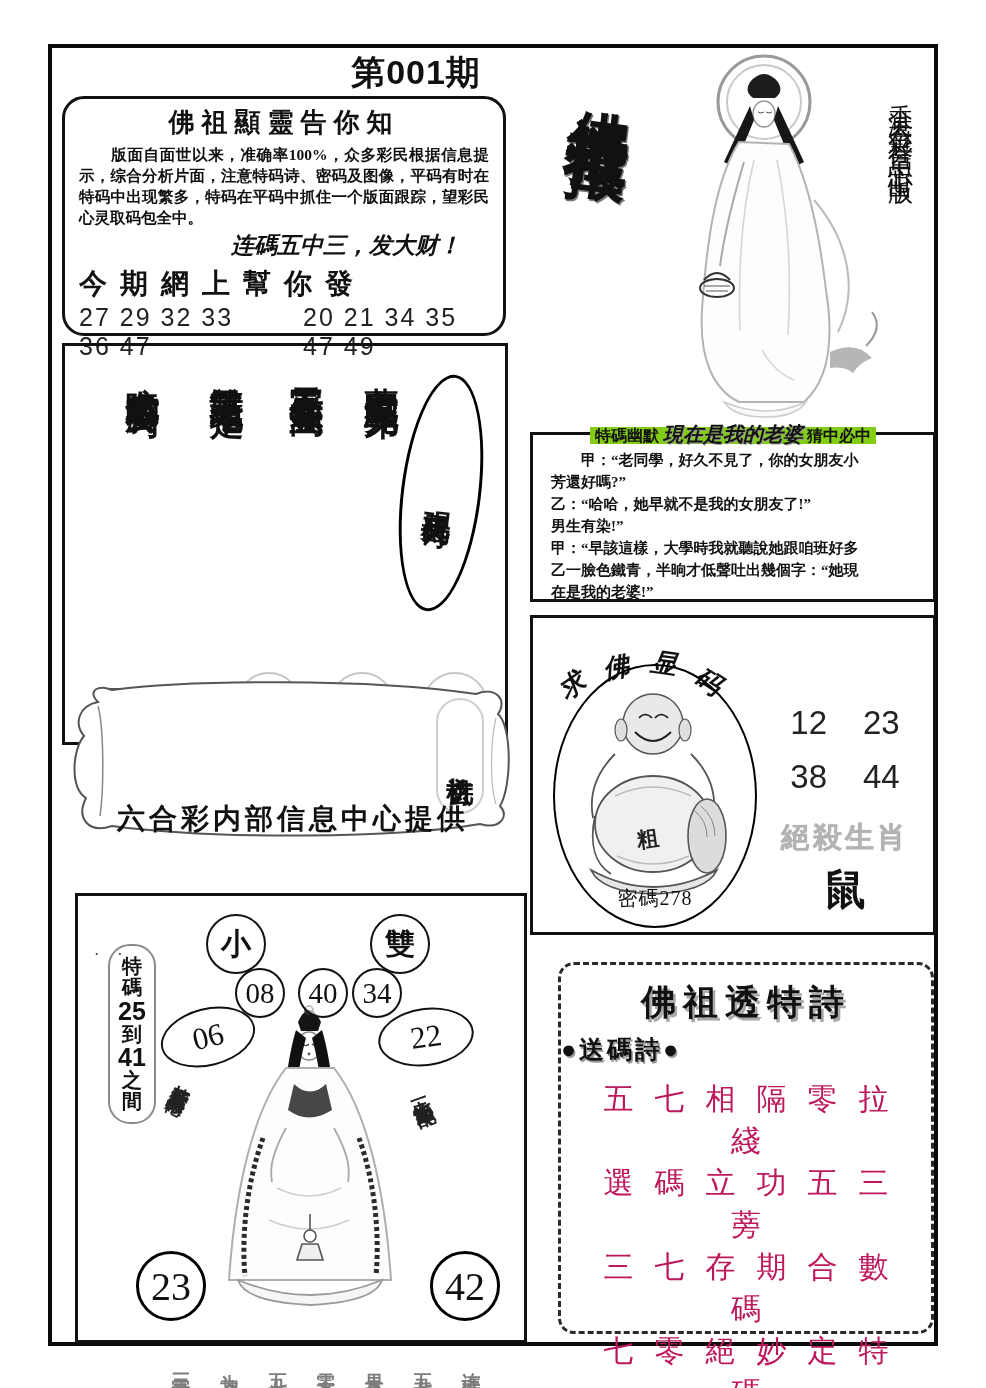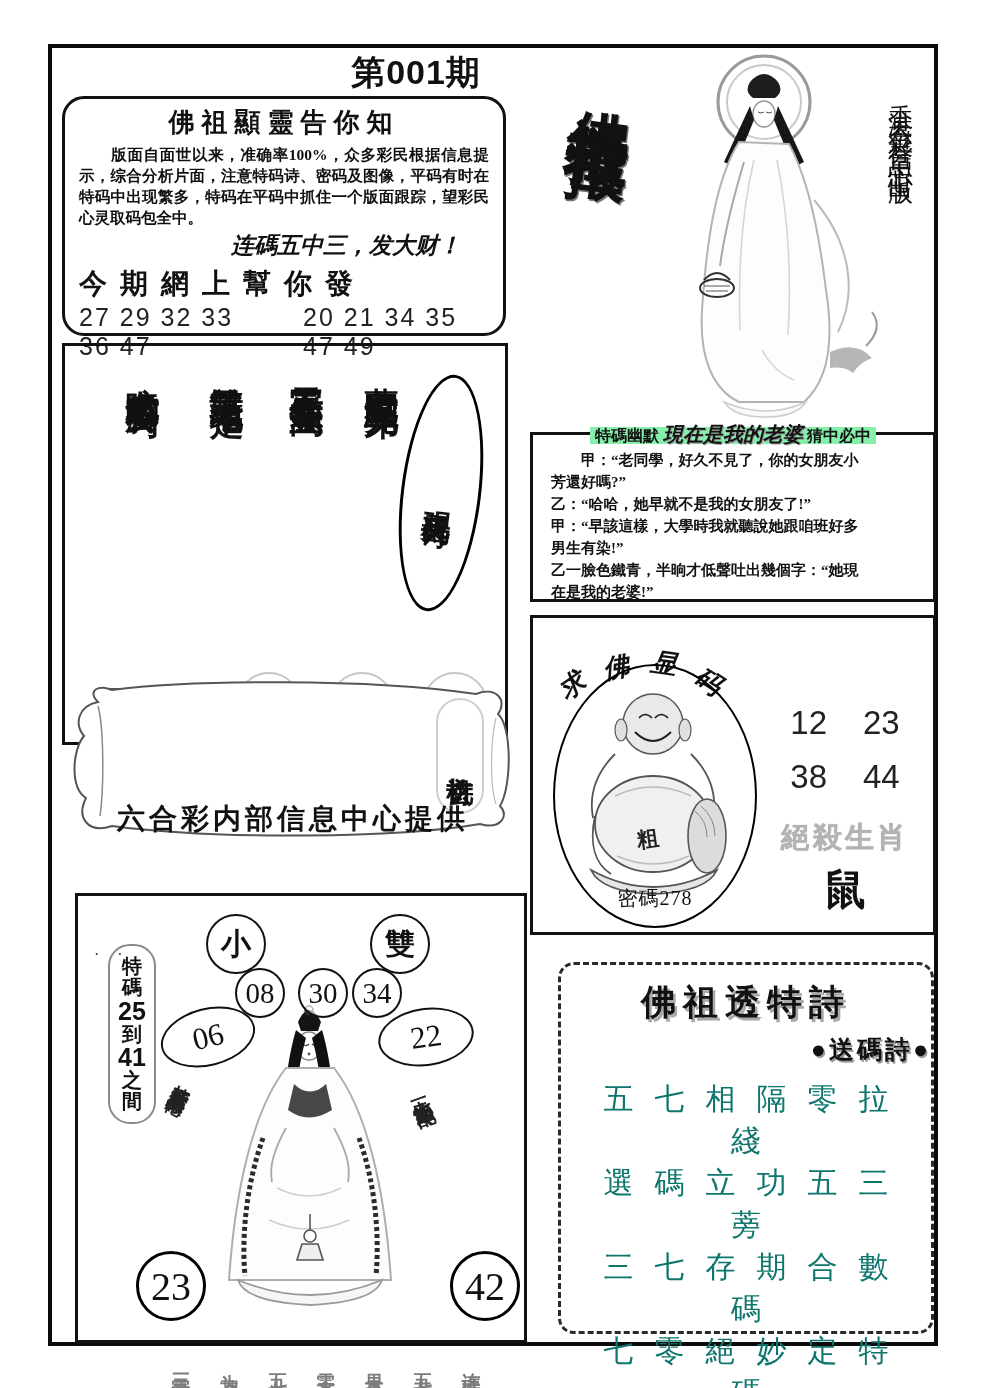--- a/index.html
+++ b/index.html
@@ -46,21 +46,21 @@
   .scroll-cols{position:absolute;left:100px;top:692px;width:316px;height:140px;display:flex;justify-content:space-between;}
   .scroll-col{writing-mode:vertical-rl;text-orientation:upright;font-size:19px;letter-spacing:5px;color:#7d7d7d;font-weight:bold;}
   .xuanji{left:436px;top:698px;width:48px;height:116px;border:2px solid #cfcfcf;border-radius:24px;
           display:flex;align-items:center;justify-content:center;}
   .xuanji div{writing-mode:vertical-rl;text-orientation:upright;font-size:27px;font-weight:bold;letter-spacing:1px;}
   .provider{left:70px;top:800px;width:446px;text-align:center;font-size:28px;font-weight:bold;letter-spacing:4px;}
 
   
   .humor{left:530px;top:432px;width:406px;height:170px;border:3px solid #111;}
   .humor-head{position:absolute;top:-14px;left:0;right:0;text-align:center;}
-  .humor-head .wrap{background:#86efac;padding:0 5px;white-space:nowrap;}
+  .humor-head .wrap{background:#84cc16;padding:0 5px;white-space:nowrap;}
   .hh-side{font-size:16px;font-weight:bold;}
   .hh-mid{font-size:20px;font-weight:bold;font-style:italic;text-shadow:1px 1px 0 #999;}
   .humor-lines{padding:14px 9px 0 18px;font-size:15px;line-height:22px;font-weight:bold;}
 
   
   .bbox{left:530px;top:615px;width:406px;height:320px;border:3px solid #111;}
   .arc-ch{position:absolute;font-size:26px;font-weight:bold;font-style:italic;}
   .boval{position:absolute;left:20px;top:46px;width:200px;height:260px;border:2.5px solid #000;border-radius:50%;overflow:hidden;}
   .belly{position:absolute;left:82px;top:158px;font-size:22px;font-weight:bold;transform:rotate(-8deg);color:#222;}
   .secret{position:absolute;bottom:14px;left:0;right:0;text-align:center;font-size:20px;letter-spacing:1px;}
@@ -84,23 +84,23 @@
   .ellip{position:absolute;width:92px;height:54px;border:2.5px solid #111;border-radius:50%;
          display:flex;align-items:center;justify-content:center;font-size:31px;background:rgba(255,255,255,.55);}
   .diag-txt{position:absolute;writing-mode:vertical-rl;text-orientation:upright;font-size:19px;font-weight:bold;
             letter-spacing:2px;transform-origin:top center;color:#222;}
   .big-circ{position:absolute;width:64px;height:64px;border:3.5px solid #000;border-radius:50%;
             display:flex;align-items:center;justify-content:center;font-size:40px;background:rgba(255,255,255,.7);}
 
   
   .toute{left:558px;top:962px;width:376px;height:372px;border:3px dashed #2a2a2a;border-radius:16px;padding-top:14px;}
   .toute-title{text-align:center;font-size:35px;font-weight:bold;letter-spacing:7px;text-shadow:2.5px 2.5px 0 #a9a9a9;}
-  .toute-sub{text-align:right;font-size:25px;font-weight:bold;letter-spacing:3px;margin-top:7px;text-shadow:1.5px 1.5px 0 #9a9a9a;}
+  .toute-sub{text-align:left;font-size:25px;font-weight:bold;letter-spacing:3px;margin-top:7px;text-shadow:1.5px 1.5px 0 #9a9a9a;}
   .toute-rows{margin-top:12px;}
-  .toute-row{text-align:center;font-size:30px;letter-spacing:21px;padding-left:21px;line-height:42px;color:#0f766e;font-weight:500;}
+  .toute-row{text-align:center;font-size:30px;letter-spacing:21px;padding-left:21px;line-height:42px;color:#be185d;font-weight:500;}
 
   svg{display:block;}
 </style>
 </head>
 <body>
 
 <div class="page">
 
   <div class="abs frame"></div>
 
@@ -145,22 +145,22 @@
   <div class="abs humor">
     <div class="humor-head">
       <span class="wrap"><span class="hh-side">特碼幽默</span>
       <span class="hh-mid">現在是我的老婆</span>
       <span class="hh-side">猜中必中</span></span>
     </div>
     <div class="humor-lines">
       <div>　　甲：“老同學，好久不見了，你的女朋友小</div>
       <div>芳還好嗎?”</div>
       <div>乙：“哈哈，她早就不是我的女朋友了!”</div>
+      <div>男生有染!”</div>
       <div>甲：“早該這樣，大學時我就聽說她跟咱班好多</div>
-      <div>男生有染!”</div>
       <div>乙一臉色鐵青，半晌才低聲吐出幾個字：“她現</div>
       <div>在是我的老婆!”</div>
     </div>
   </div>
 
   <div class="abs lingma">
     <div class="vcol" style="left:54px;">暗七來零脚要勾</div>
     <div class="vcol" style="left:138px;">雙零逼三七頭走</div>
     <div class="vcol" style="left:218px;">零五三鑑領萬五</div>
     <div class="vcol" style="left:293px;">夢七團結五兄弟</div>
@@ -268,31 +268,31 @@
       <span>到</span>
       <span class="pnum">41</span>
       <span>之</span>
       <span>間</span>
     </div>
 
     <div class="circ circ-word" style="left:128px;top:18px;">小</div>
     <div class="circ circ-word" style="left:292px;top:18px;">雙</div>
 
     <div class="circ circ-num" style="left:157px;top:72px;">08</div>
-    <div class="circ circ-num" style="left:220px;top:72px;">30</div>
+    <div class="circ circ-num" style="left:220px;top:72px;">40</div>
     <div class="circ circ-num" style="left:274px;top:72px;">34</div>
 
     <div class="ellip" style="left:82px;top:112px;transform:rotate(-14deg);">06</div>
     <div class="ellip" style="left:300px;top:112px;transform:rotate(-8deg);">22</div>
 
     <div class="diag-txt" style="left:100px;top:178px;height:152px;transform:rotate(26deg);">椿紅五蕊不厭倦</div>
     <div class="diag-txt" style="left:322px;top:188px;height:152px;transform:rotate(-20deg);">三七快速組冷配</div>
 
     <div class="big-circ" style="left:58px;top:355px;">23</div>
-    <div class="big-circ" style="left:372px;top:355px;">42</div>
+    <div class="big-circ" style="left:352px;top:355px;">42</div>
   </div>
 
   <div class="abs toute">
     <div class="toute-title">佛祖透特詩</div>
     <div class="toute-sub">●送碼詩●</div>
     <div class="toute-rows">
       <div class="toute-row">五七相隔零拉綫</div>
       <div class="toute-row">選碼立功五三蒡</div>
       <div class="toute-row">三七存期合數碼</div>
       <div class="toute-row">七零絕妙定特碼</div>

